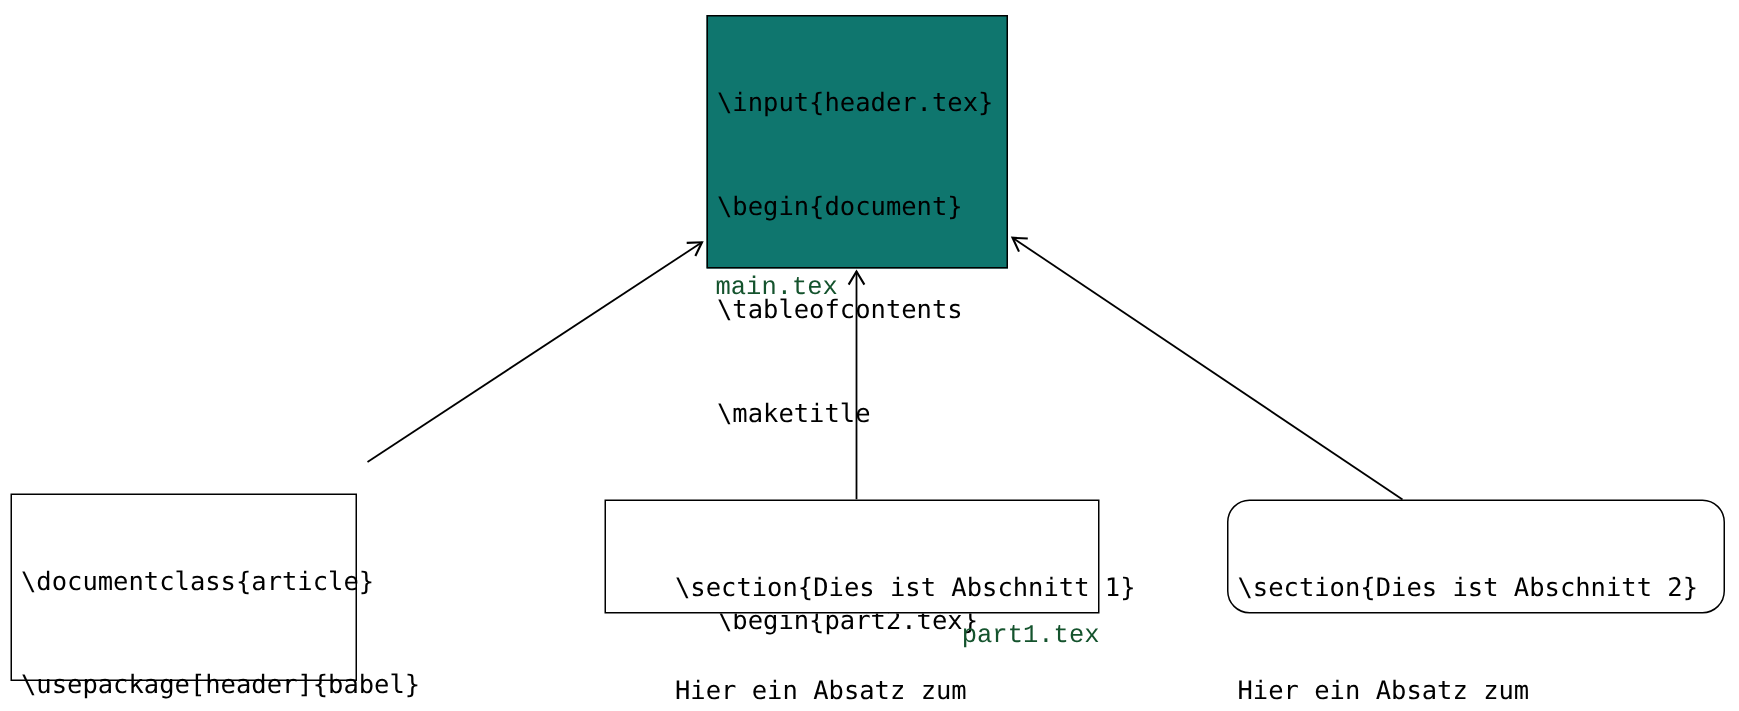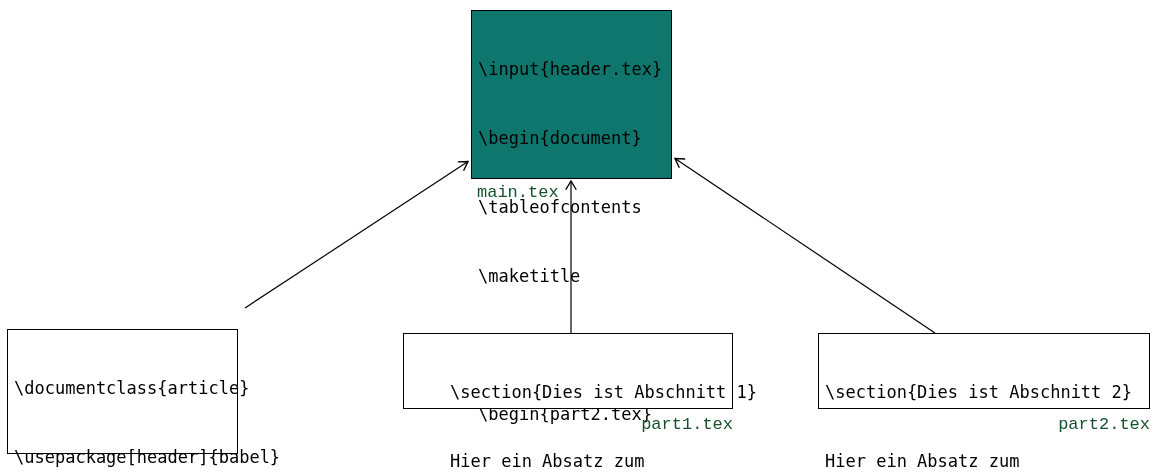--- a/index.html
+++ b/index.html
@@ -49,21 +49,21 @@
     color: #14532d;
     z-index: 2;
   }
   .file-label.centered {
     text-align: right;
   }
   
   .box-main   { left: 471px; top: 10px;  width: 201px; height: 169px; }
   .box-header { left: 7px;   top: 308px; width: 231px; height: 125px; margin-top: 21px; }
   .box-part1  { left: 403px; top: 333px; width: 330px; height: 76px; padding-left: 46px; }
-  .box-part2  { left: 818px; top: 333px; width: 332px; height: 76px; }
+  .box-part2  { left: 818px; top: 333px; width: 332px; height: 76px; border-radius: 15px; }
   .label-main   { left: 477px; top: 183px; }
   .label-header { left: 7px;   top: 440px; width: 292px; }
   .label-part1  { left: 403px; top: 415px; width: 330px; }
   .label-part2  { left: 818px; top: 415px; width: 332px; }
 </style>
 </head>
 <body>
 
 <div class="canvas">
 
@@ -102,15 +102,14 @@
     <div class="code-line">Hier ein Absatz zum</div>
     
   </div>
   <div class="file-label centered label-part1">part1.tex</div>
 
   <div class="file-box box-part2">
     <div class="code-line">\section{Dies ist Abschnitt 2}</div>
     <div class="code-line">Hier ein Absatz zum</div>
     
   </div>
-  <div class="file-label centered label-part2">part2.tex</div>
 
 </div>
 
 </body></html>

